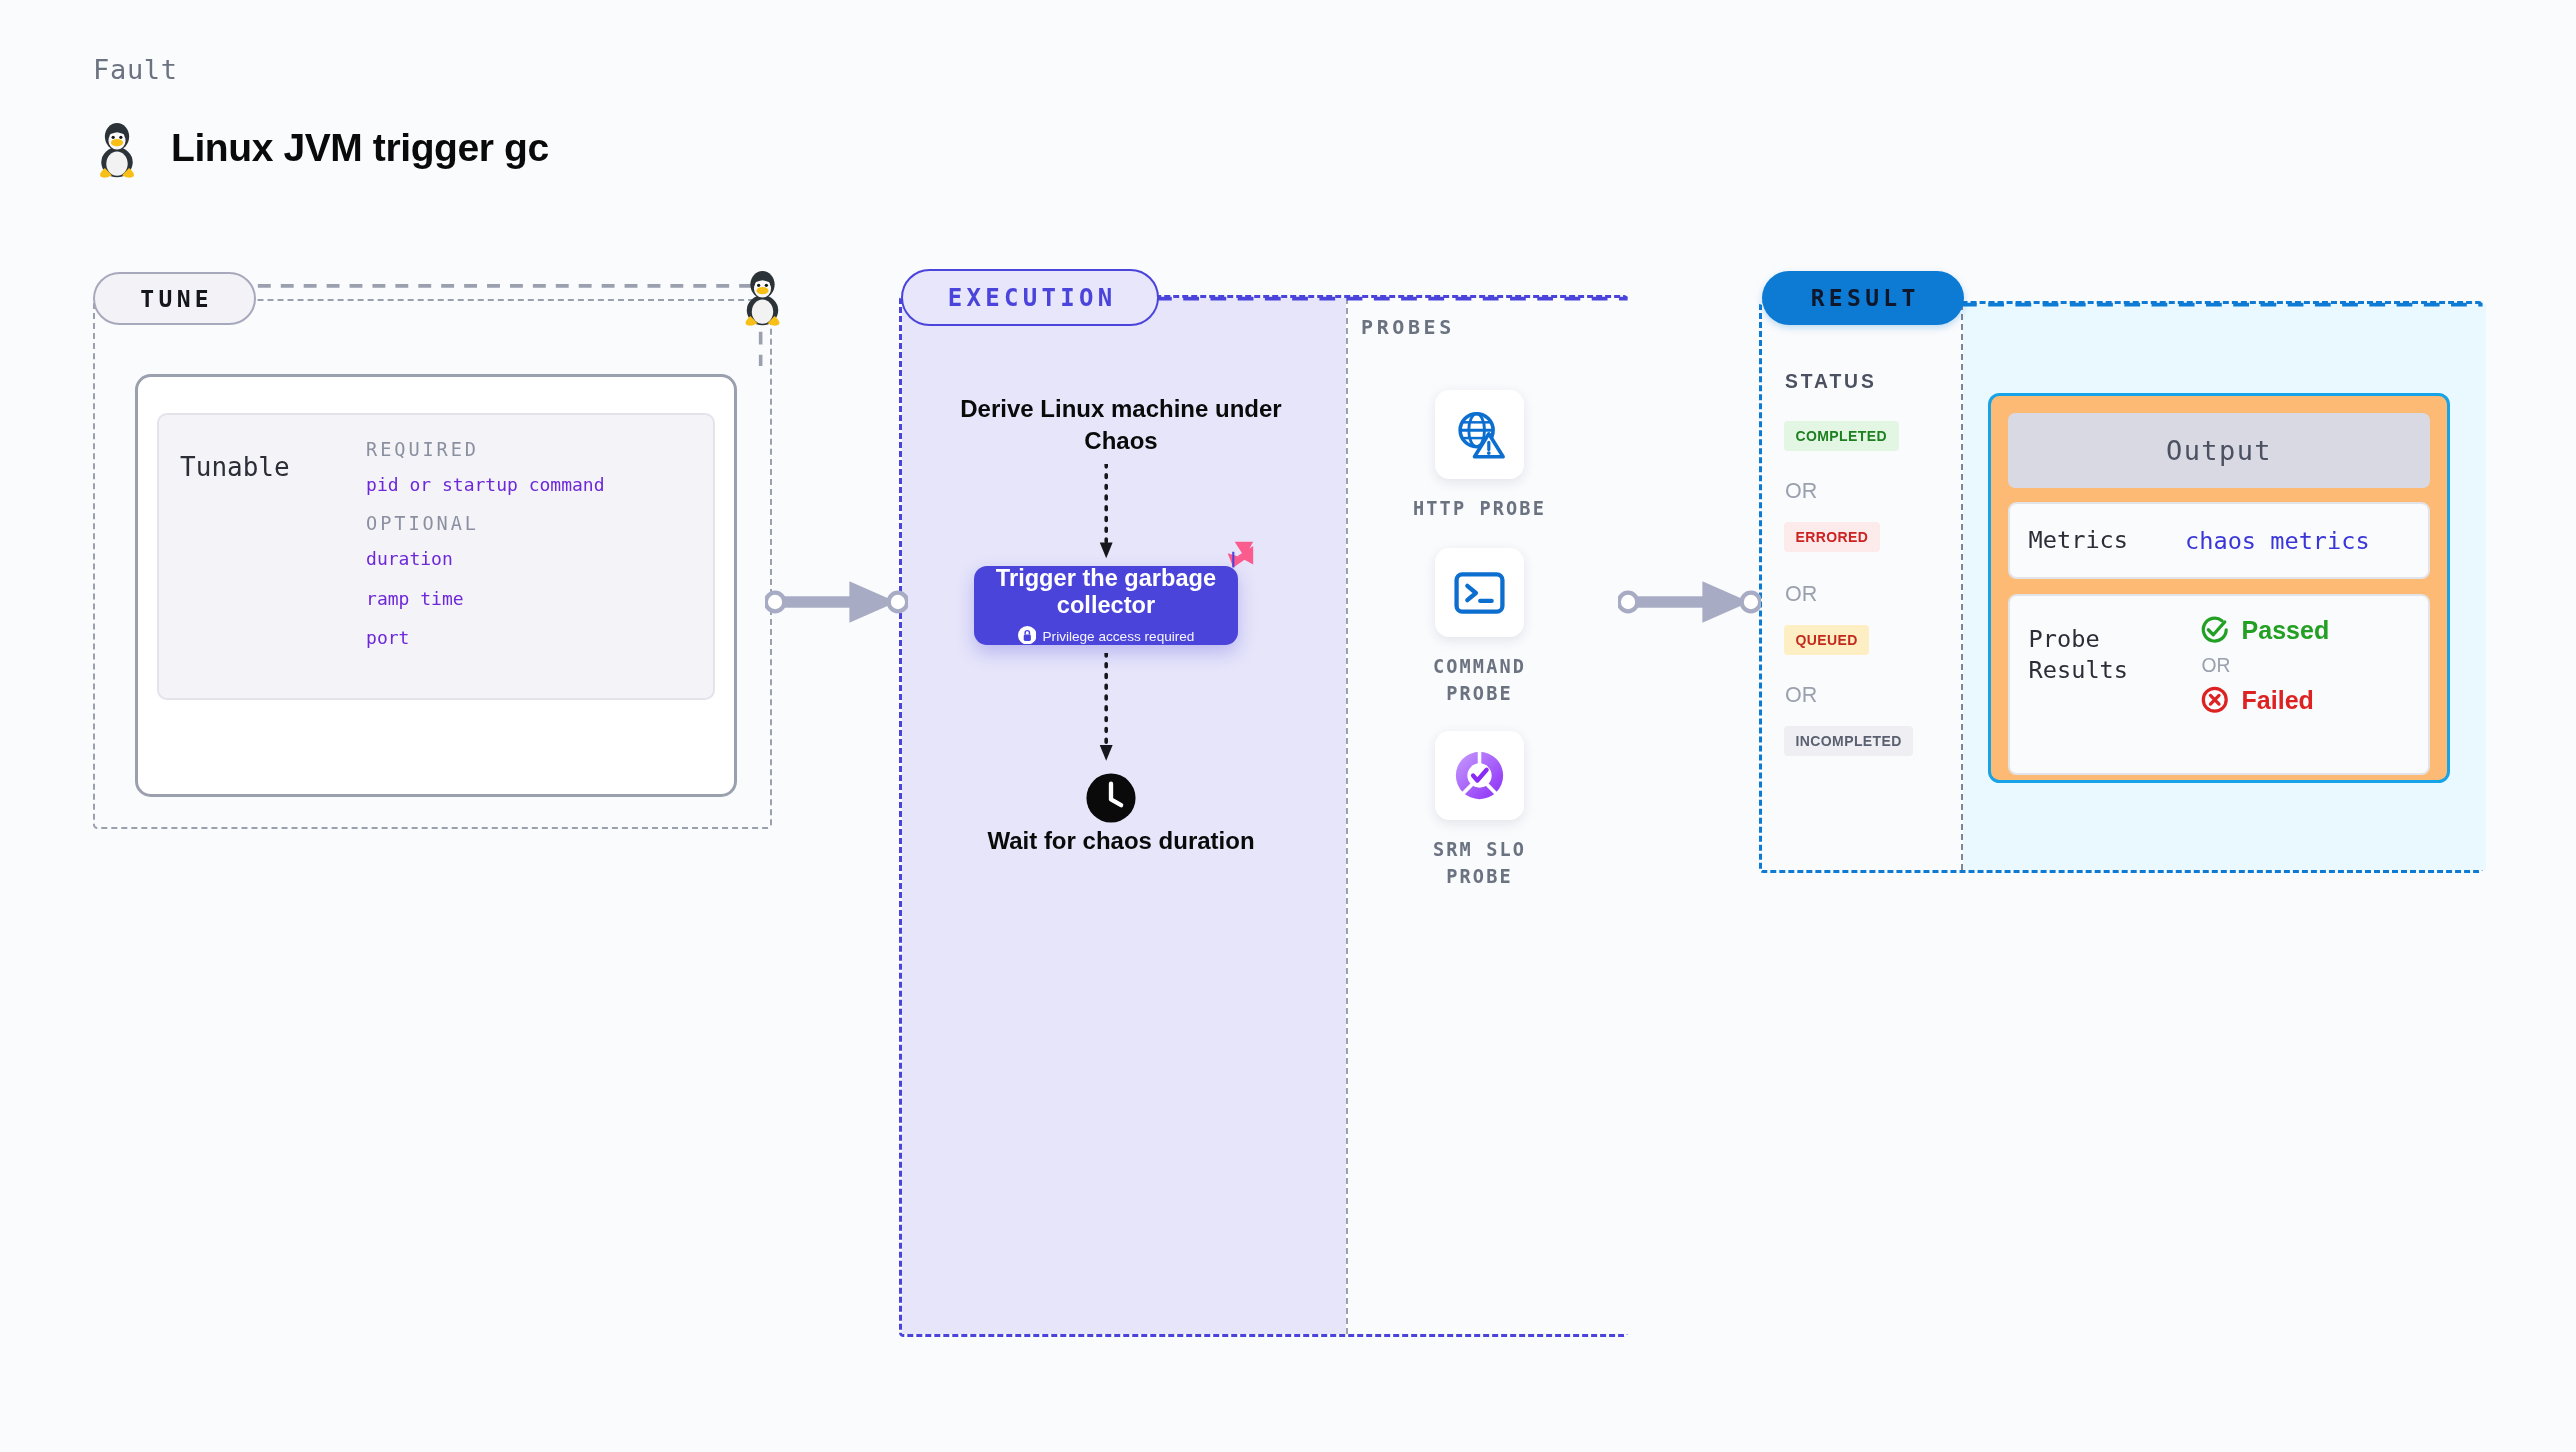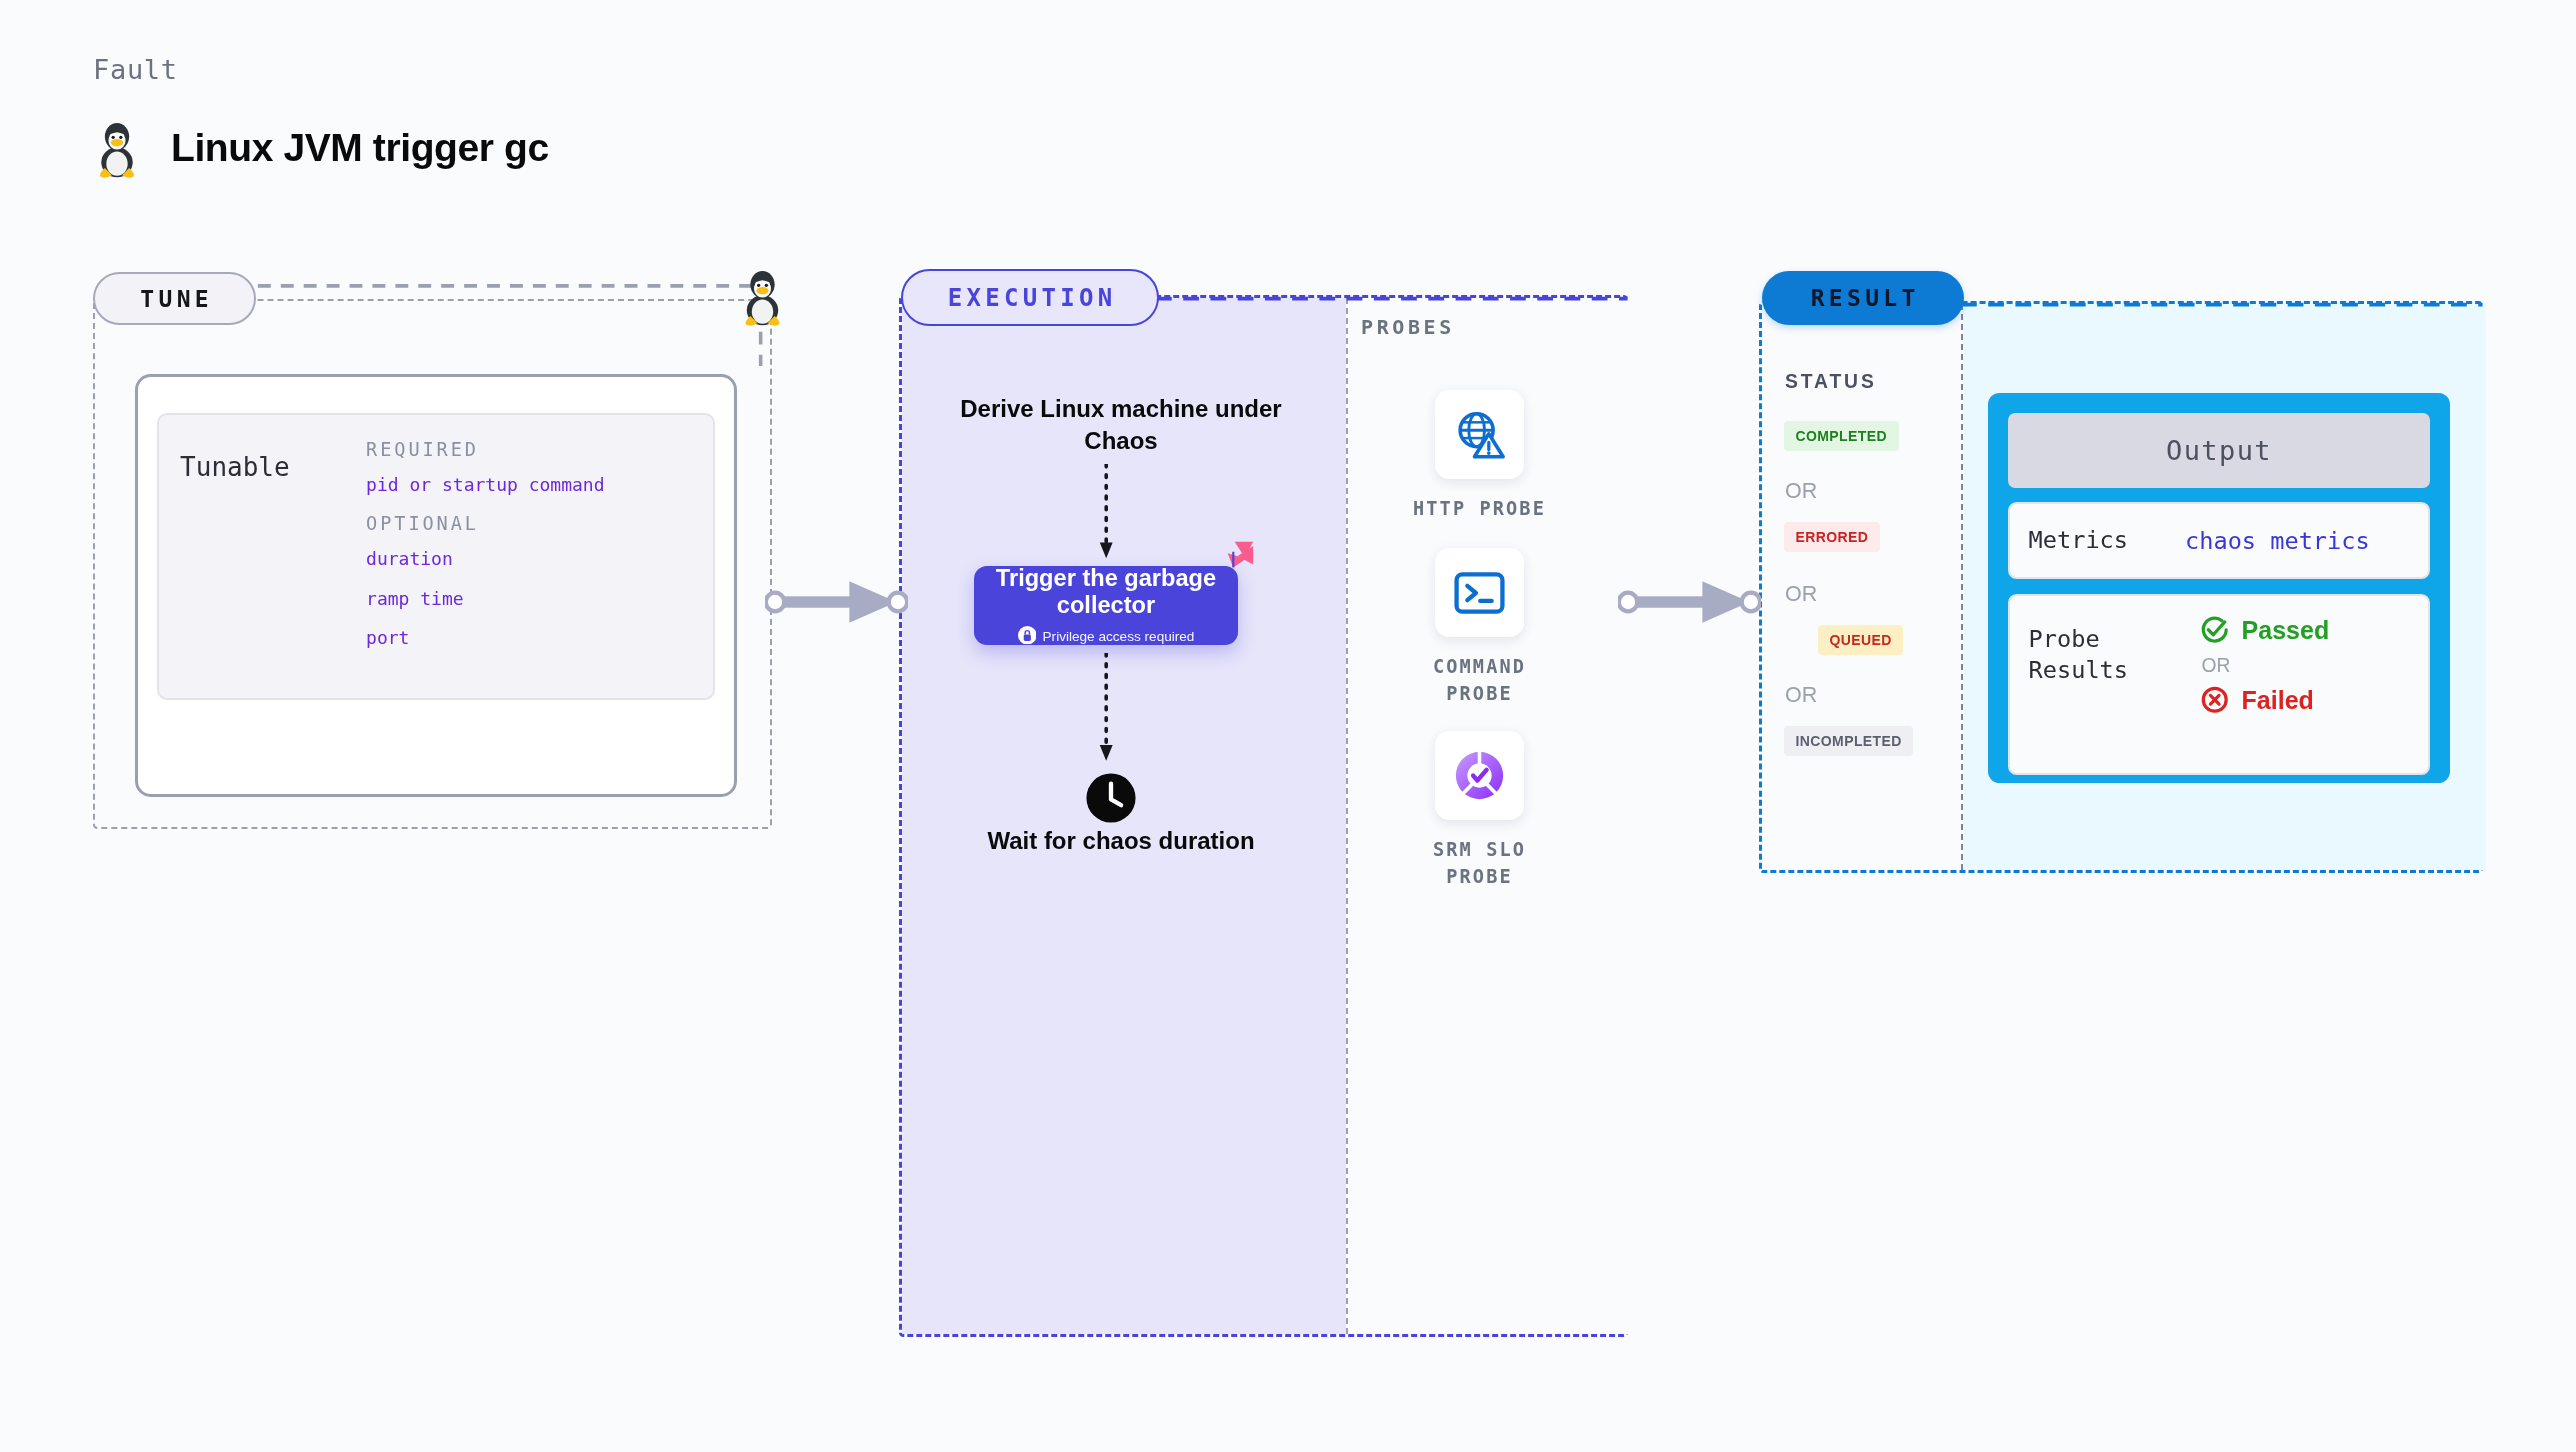--- a/index.html
+++ b/index.html
@@ -216,29 +216,29 @@
     font-size: 14px; font-weight: bold; letter-spacing: 0.4px;
     padding: 7.2px 11.5px; z-index: 5;
   }
   .status-or {
     position: absolute; font-size: 21.5px; color: #9aa0ae; z-index: 5;
   }
   #chip-completed { left: 1784px; top: 421px; background: #e3f5e3; color: #1e8020; }
   #or-1 { left: 1785px; top: 479px; }
   #chip-errored { left: 1784px; top: 522px; background: #fdeaea; color: #cc2222; }
   #or-2 { left: 1785px; top: 582px; }
-  #chip-queued { left: 1784px; top: 625px; background: #fdeec3; color: #c32a1d; margin-left: 34px; }
+  #chip-queued { left: 1784px; top: 625px; background: #fdeec3; color: #c32a1d; }
   #or-3 { left: 1785px; top: 683px; }
   #chip-incompleted { left: 1784px; top: 726px; background: #eeeef3; color: #5b6070; }
 
   
   #output-card {
     position: absolute; left: 1988px; top: 393px;
     width: 462px; height: 390px;
-    background: #0ea5e9; border: 3.6px solid #16a3e8; border-radius: 11.5px;
+    background: #fdba74; border: 3.6px solid #16a3e8; border-radius: 11.5px;
     padding: 17px; z-index: 5;
   }
   #output-header {
     height: 75px; background: #d9d9e3; border-radius: 7.2px;
     display: flex; align-items: center; justify-content: center;
     font-family: "DejaVu Sans Mono", monospace;
     font-size: 27px; color: #4b5161; letter-spacing: 1.4px;
   }
   #metrics-row {
     margin-top: 14.3px; height: 77px;

